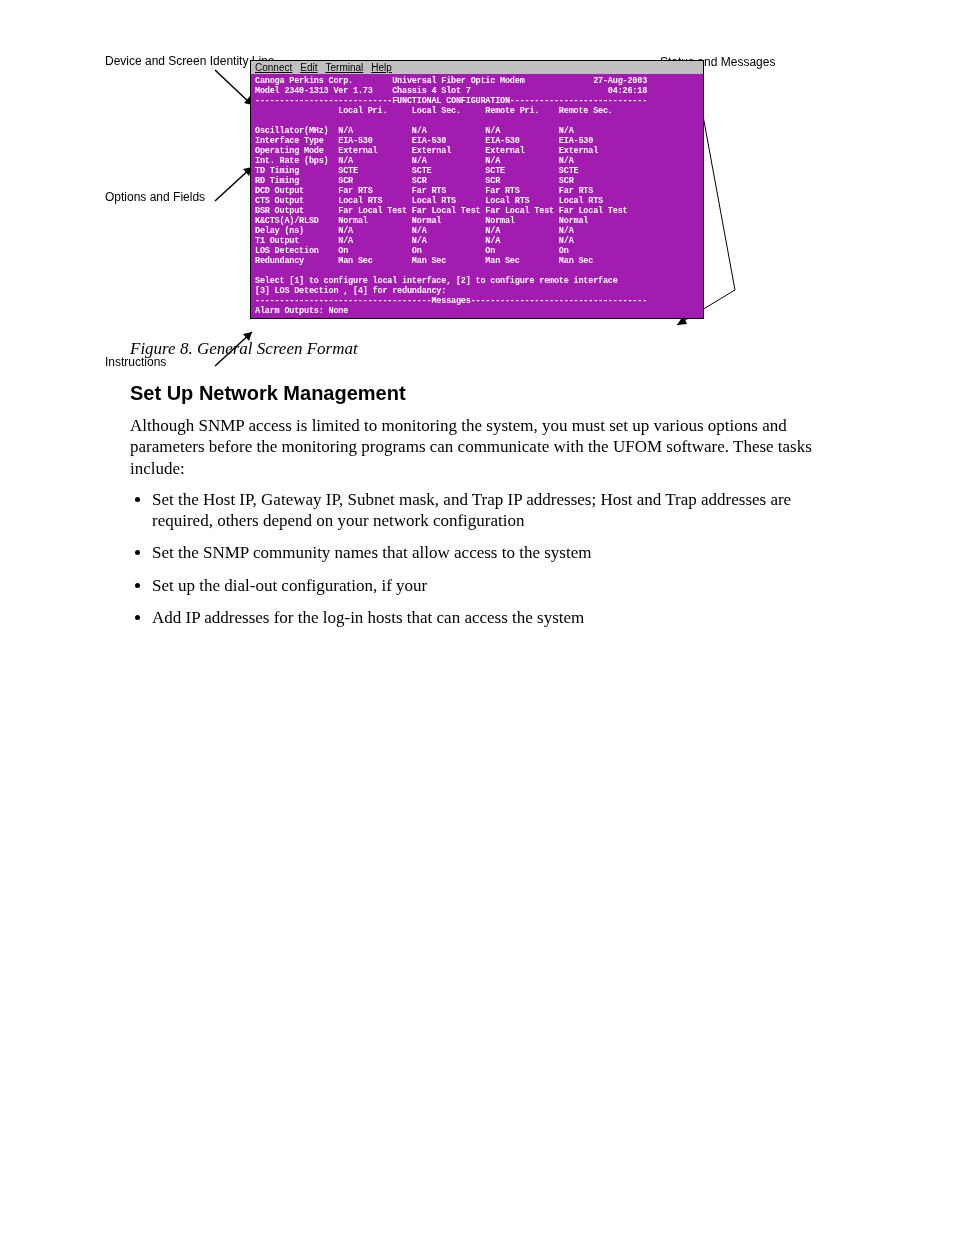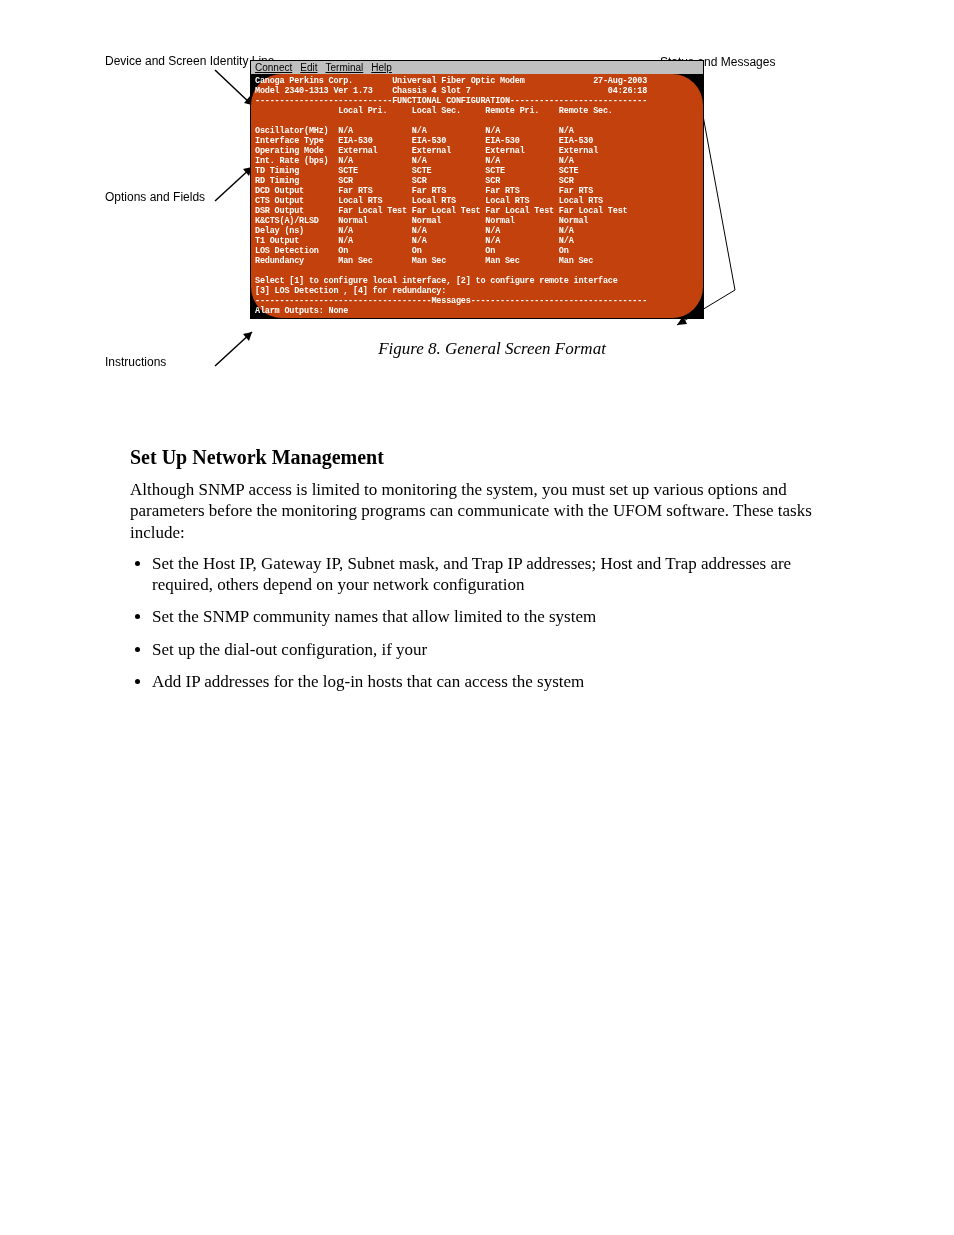--- a/index.html
+++ b/index.html
@@ -65,42 +65,40 @@
       text-align: right;
     }
     .menu-bar span {
       text-decoration: underline;
       text-decoration-color: #000;
     }
     .menu-item {
       cursor: default;
     }
     .terminal-content {
-      background: #c2410c;
+      background: #a21caf;
       color: #fff;
       font-family: 'Courier New', monospace;
       font-size: 8.5px;
       line-height: 10px;
       padding: 2px 4px;
       white-space: pre;
       font-weight: bold;
       letter-spacing: -0.2px;
-      border-radius: 31px;
     }
     .figure-caption {
       font-style: italic;
       margin-top: 20px;
       margin-left: 0;
-      text-align: center;
     }
     .section-heading {
-      font-family: Liberation Serif, serif;
+      font-family: Liberation Sans, sans-serif;
       font-weight: bold;
       font-size: 20px;
-      margin-top: 87px;
+      margin-top: 23px;
       margin-bottom: 10px;
     }
     .body-text {
       margin-top: 6px;
       line-height: 1.25;
     }
     ul {
       margin-top: 10px;
       padding-left: 22px;
       list-style: disc;
@@ -186,16 +184,16 @@
 </div>
 
 <div class="figure-caption">Figure 8.  General Screen Format</div>
 
 <div class="section-heading">Set Up Network Management</div>
 
 <div class="body-text">Although SNMP access is limited to monitoring the system, you must set up various options and parameters before the monitoring programs can communicate with the UFOM software. These tasks include:</div>
 
 <ul>
   <li>Set the Host IP, Gateway IP, Subnet mask, and Trap IP addresses; Host and Trap addresses are required, others depend on your network configuration</li>
-  <li>Set the SNMP community names that allow limited to the system</li>
+  <li>Set the SNMP community names that allow access to the system</li>
   <li>Set up the dial-out configuration, if your</li>
   <li>Add IP addresses for the log-in hosts that can access the system</li>
 </ul>
 
 </body></html>

